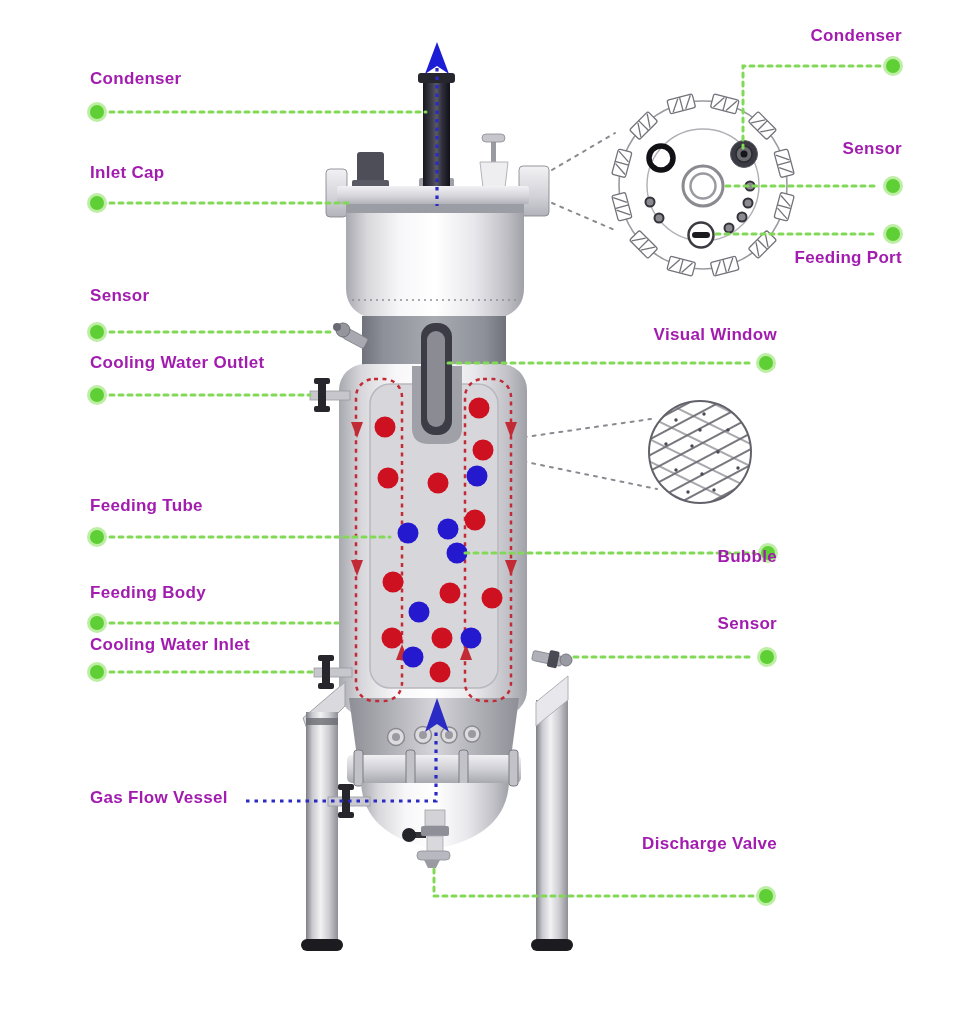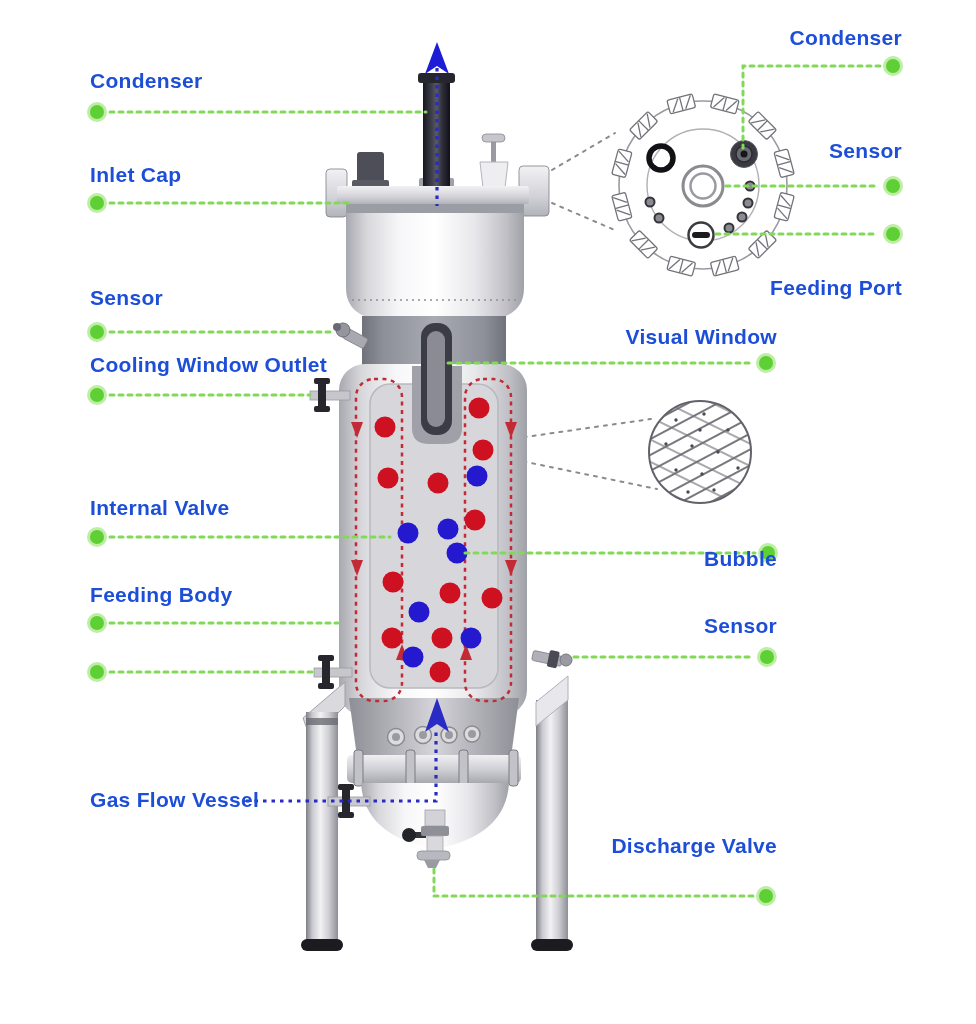--- a/index.html
+++ b/index.html
@@ -1,19 +1,19 @@
 <!DOCTYPE html>
 <html><head>
 <meta charset="utf-8">
 <style>
   html,body{margin:0;padding:0;background:#ffffff;}
   .canvas{position:relative;width:976px;height:1024px;background:#ffffff;overflow:hidden;
           font-family:"Liberation Sans", sans-serif;}
   svg{position:absolute;left:0;top:0;}
-  .lbl{position:absolute;font-size:21px;font-weight:600;color:#1d4ed8;letter-spacing:.3px;white-space:nowrap;}
+  .lbl{position:absolute;font-size:17px;font-weight:600;color:#a21caf;letter-spacing:.3px;white-space:nowrap;}
   .r{text-align:right;}
 </style>
 </head>
 <body>
 
 <div class="canvas">
 
 <svg width="976" height="1024" viewBox="0 0 976 1024">
   <defs>
     <linearGradient id="gBody" x1="0" y1="0" x2="1" y2="0">
@@ -386,26 +386,27 @@
     <circle cx="766" cy="363" r="8.5"></circle>
         <circle cx="768" cy="553" r="8.5"></circle>
         <circle cx="767" cy="657" r="8.5"></circle>
     <circle cx="766" cy="896" r="8.5"></circle>
   </g>
 </svg>
 
 <div class="lbl" style="left:90px;top:69px;">Condenser</div>
 <div class="lbl" style="left:90px;top:163px;">Inlet Cap</div>
 <div class="lbl" style="left:90px;top:286px;">Sensor</div>
-<div class="lbl" style="left:90px;top:353px;">Cooling Window Outlet</div>
-<div class="lbl" style="left:90px;top:496px;">Internal Valve</div>
+<div class="lbl" style="left:90px;top:353px;">Cooling Water Outlet</div>
+<div class="lbl" style="left:90px;top:496px;">Feeding Tube</div>
 <div class="lbl" style="left:90px;top:583px;">Feeding Body</div>
+<div class="lbl" style="left:90px;top:635px;">Cooling Water Inlet</div>
 <div class="lbl" style="left:90px;top:788px;">Gas Flow Vessel</div>
 
 <div class="lbl r" style="right:74px;top:26px;">Condenser</div>
 <div class="lbl r" style="right:74px;top:139px;">Sensor</div>
-<div class="lbl r" style="right:74px;top:248px;margin-top:28px;">Feeding Port</div>
+<div class="lbl r" style="right:74px;top:248px;">Feeding Port</div>
 <div class="lbl r" style="right:199px;top:325px;margin-left:18px;">Visual Window</div>
 <div class="lbl r" style="right:199px;top:514px;margin-top:33px;">Bubble</div>
 <div class="lbl r" style="right:199px;top:614px;">Sensor</div>
 <div class="lbl r" style="right:199px;top:834px;margin-left:12px;">Discharge Valve</div>
 
 </div>
 
 </body></html>

